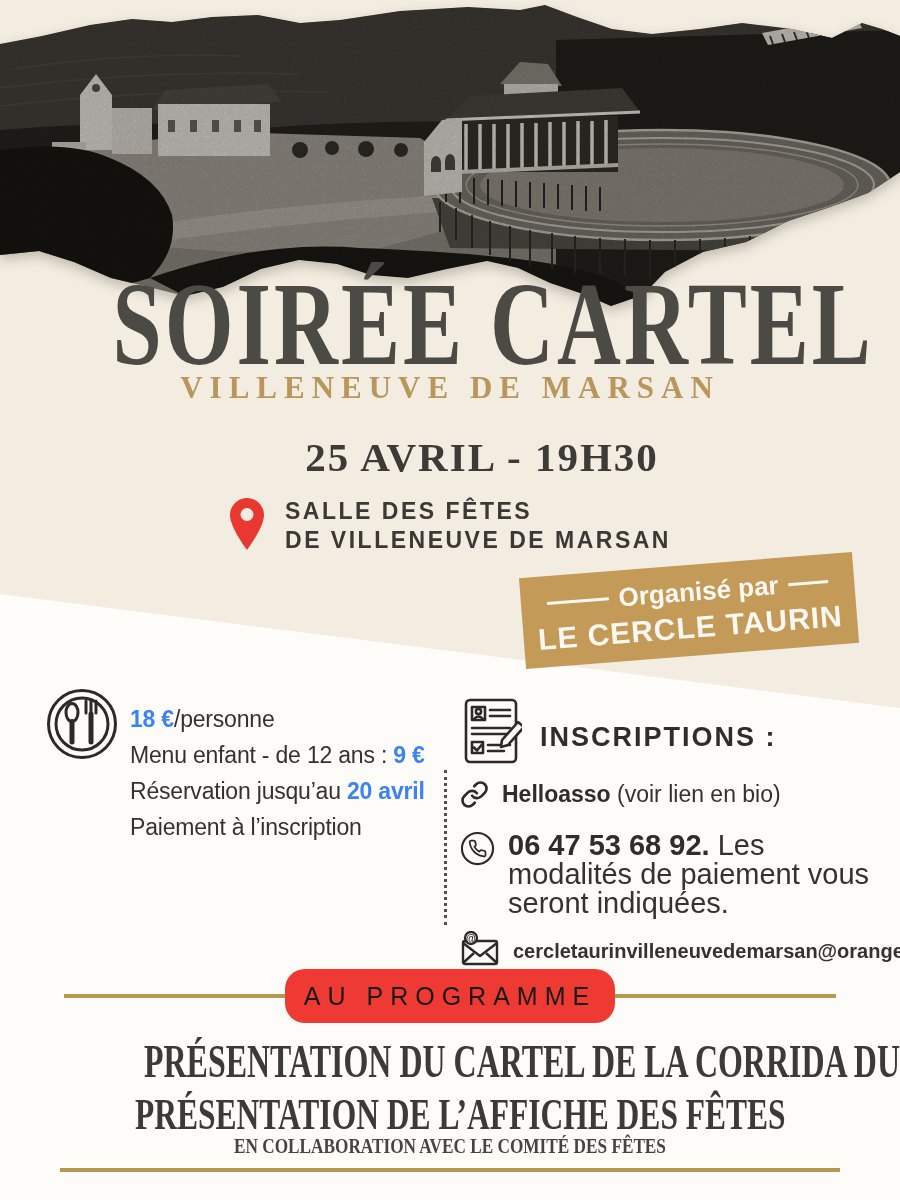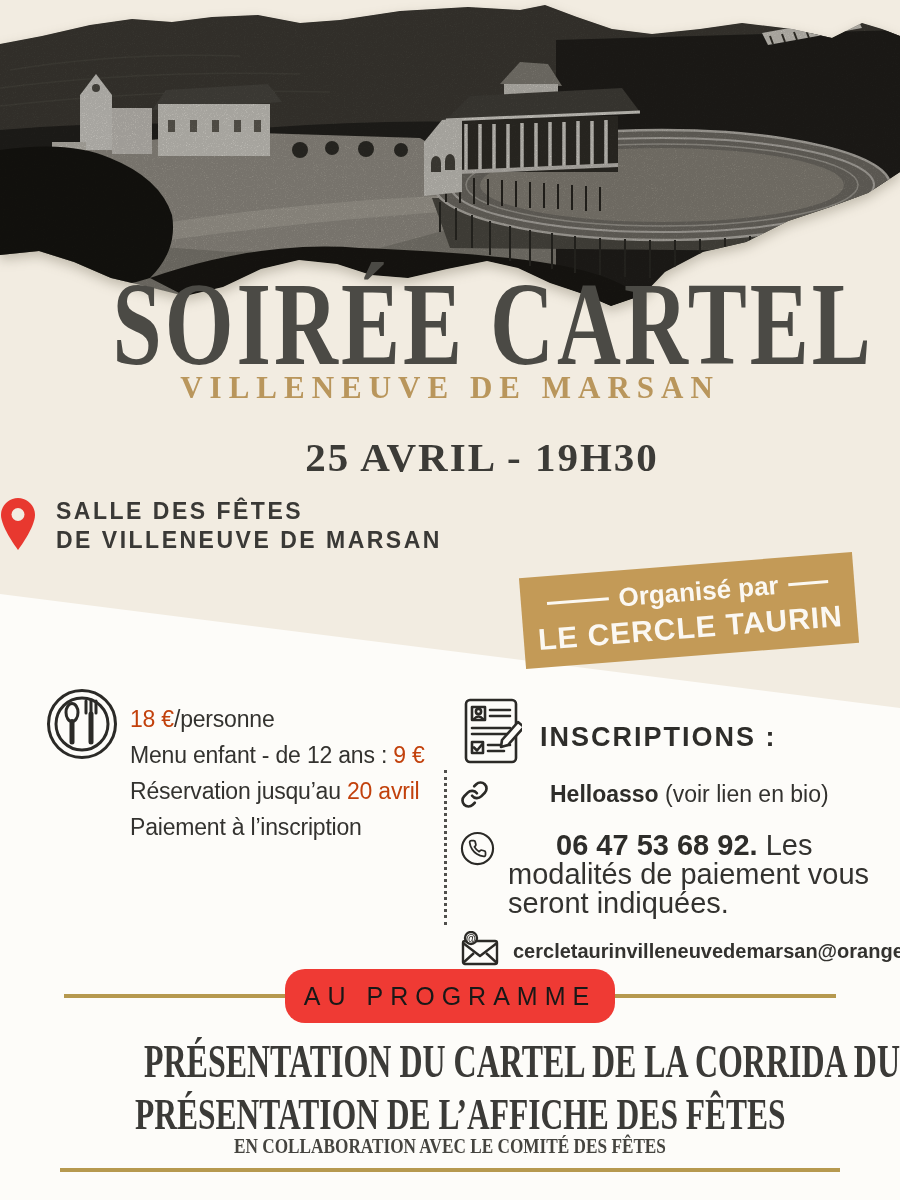--- a/index.html
+++ b/index.html
@@ -5,44 +5,44 @@
   html,body{margin:0;padding:0;}
   body{width:900px;height:1200px;font-family:"Liberation Sans",sans-serif;background:#fdfcf9;}
   .page{position:relative;width:900px;height:1200px;overflow:hidden;background:#fdfcf9;}
   .cream-bg{position:absolute;inset:0;background:#f2ece1;clip-path:polygon(0 0,100% 0,100% 59%,0 49.5%);}
   .photo{position:absolute;top:0;left:0;width:900px;height:315px;}
   .photo svg{filter:drop-shadow(0 5px 6px rgba(70,60,40,.28));}
   .centered{position:absolute;left:0;width:900px;text-align:center;white-space:nowrap;line-height:1;}
   .title{top:266px;font-family:"Liberation Serif",serif;font-weight:700;font-size:118px;letter-spacing:4px;color:#4b4a45;transform:scaleX(0.75);}
   .subtitle{top:372px;font-family:"Liberation Serif",serif;font-weight:700;font-size:31px;letter-spacing:7px;color:#b9965c;}
   .datetime{top:437px;font-family:"Liberation Serif",serif;font-weight:700;font-size:41px;letter-spacing:2px;color:#3c3b37;margin-left:32px;}
-  .venue-row{position:absolute;top:497px;left:0;width:900px;display:flex;justify-content:flex-start;align-items:flex-start;gap:20px;}
+  .venue-row{position:absolute;top:497px;left:0;width:900px;display:flex;justify-content:center;align-items:flex-start;gap:20px;}
   .venue-text{font-weight:700;font-size:23px;letter-spacing:2.5px;line-height:1.24;color:#3a3936;text-align:left;}
   .ribbon{position:absolute;left:522px;top:565px;width:334px;height:91px;background:#c39a57;transform:rotate(-4.5deg);
           display:flex;flex-direction:column;justify-content:center;align-items:center;color:#fbf8f2;}
   .ribbon-l1{display:flex;align-items:center;gap:10px;font-size:26px;font-weight:700;}
   .dash{height:3px;background:#fbf8f2;}
   .dash-left{width:62px;}
   .dash-right{width:40px;}
   .ribbon-l2{font-size:30px;font-weight:700;letter-spacing:1px;margin-top:3px;}
   .menu-icon{position:absolute;left:44px;top:686px;}
   .menu{position:absolute;left:130px;top:706px;color:#33322f;}
   .menu-title{font-size:27px;font-weight:700;color:#2e2d2a;letter-spacing:-0.2px;line-height:32px;margin-bottom:7px;}
   .menu-line{font-size:23px;line-height:27px;margin-bottom:9px;letter-spacing:-0.2px;}
-  .menu-line b{font-weight:400;color:#c2410c;}
+  .menu-line b{font-weight:700;color:#3b82f6;}
   .insc-icon{position:absolute;left:464px;top:698px;}
   .insc-title{position:absolute;left:540px;top:722px;font-size:27px;font-weight:700;letter-spacing:2px;color:#2e2d2a;}
   .divider{position:absolute;left:444px;top:770px;height:155px;border-left:3px dotted #504f4c;}
   .insc-rows{position:absolute;left:460px;top:780px;width:436px;}
   .insc-row{display:flex;gap:13px;align-items:flex-start;color:#33322f;}
   .row-hello{margin-bottom:16px;font-size:23px;line-height:28px;}
   .row-phone{margin-bottom:13px;font-size:29px;line-height:29px;}
   .row-phone .txt{width:392px;}
   .row-email{font-size:20px;font-weight:700;align-items:center;}
-  .insc-row b{font-weight:700;color:#2e2d2a;margin-left:48px;}
+  .insc-row b{font-weight:700;color:#2e2d2a;}
   .icon-cell{flex:0 0 auto;}
   .gold-line{position:absolute;height:4px;background:#b6994f;}
   .line-programme{left:64px;top:994px;width:772px;}
   .line-bottom{left:60px;top:1168px;width:780px;}
   .badge{position:absolute;left:285px;top:969px;width:330px;height:54px;background:#ef3a34;border-radius:20px;
          display:flex;justify-content:center;align-items:center;font-size:25px;font-weight:400;letter-spacing:7px;color:#191817;}
   .prog{font-family:"Liberation Serif",serif;font-weight:700;color:#3b3a37;}
   .prog1{top:1038px;font-size:47px;transform:scaleX(0.68);}
   .prog2{top:1092px;font-size:45px;transform:scaleX(0.70);}
   .prog3{top:1136px;font-size:21px;transform:scaleX(0.82);color:#45443f;}

